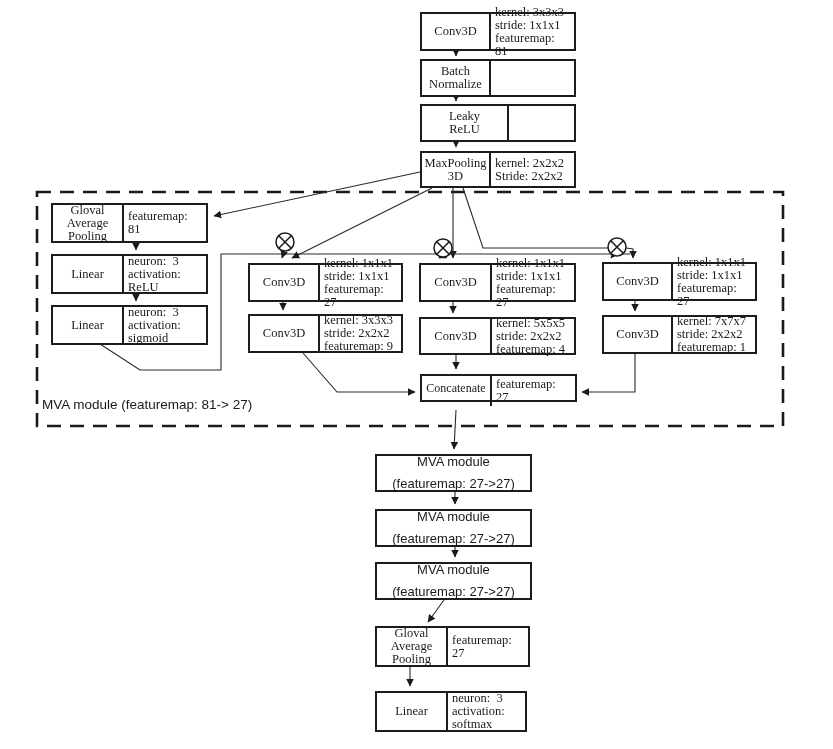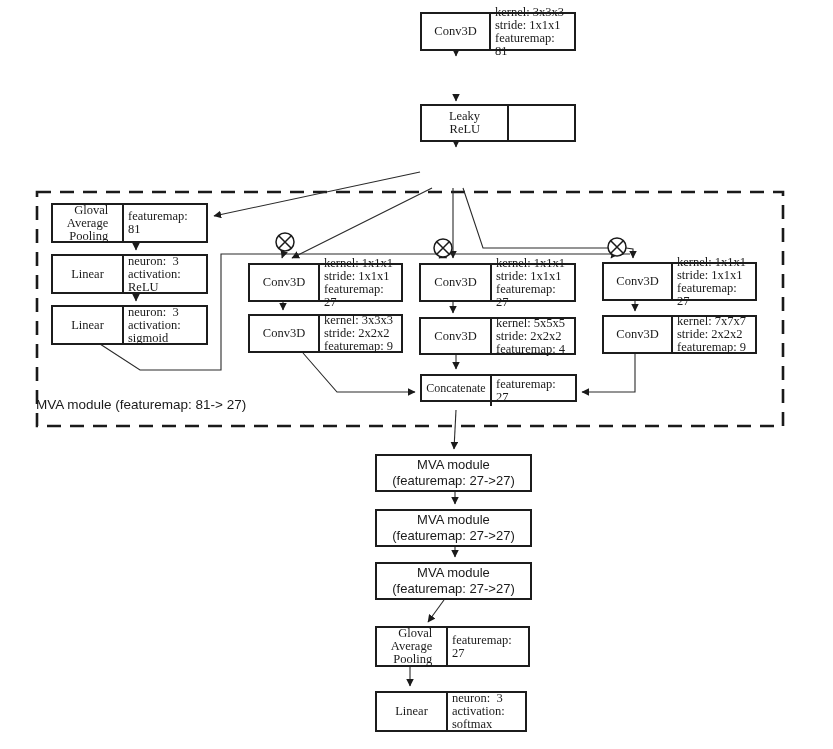--- a/index.html
+++ b/index.html
@@ -8,30 +8,30 @@
     font-family:"Liberation Serif","DejaVu Serif",serif;color:#1a1a1a;
   }
   #wires{position:absolute;left:0;top:0;z-index:0;}
   .box{
     position:absolute;display:flex;box-sizing:border-box;z-index:1;
     border:2px solid #1c1c1c;background:#ffffff;
     font-size:12.5px;line-height:13px;
   }
   .cell-l{
     box-sizing:border-box;flex:0 0 auto;display:flex;align-items:center;justify-content:center;
-    text-align:right;white-space:pre-wrap;padding:1px 4px;
+    text-align:center;white-space:pre-wrap;padding:1px 4px;
   }
   .cell-r{
     box-sizing:border-box;flex:1 1 auto;display:flex;align-items:center;
     border-left:2px solid #1c1c1c;padding:15px 4px;white-space:pre-wrap;text-align:left;
   }
   .cell-c{
     box-sizing:border-box;flex:1 1 auto;display:flex;align-items:center;justify-content:center;
     text-align:center;white-space:pre-wrap;
-    font-family:"Liberation Sans","DejaVu Sans",sans-serif;font-size:13px;line-height:16px;
+    font-family:"Liberation Sans","DejaVu Sans",sans-serif;font-size:13px;line-height:22px;
   }
   .module-label{
     position:absolute;z-index:1;
     font-family:"Liberation Sans","DejaVu Sans",sans-serif;font-size:13.5px;color:#1a1a1a;
     white-space:nowrap;
   }
 </style>
 </head>
 <body>
 
@@ -99,27 +99,38 @@
     </g>
   </svg>
 
   <div class="box" style="left:420px;top:12px;width:156px;height:39px">
     <div class="cell-l" style="width:67px">Conv3D</div>
     <div class="cell-r">kernel: 3x3x3
 stride: 1x1x1
 featuremap: 81</div>
   </div>
 
+  <div class="box" style="left:420px;top:59px;width:156px;height:38px">
+    <div class="cell-l" style="width:67px">Batch
+Normalize</div>
+    <div class="cell-r"></div>
+  </div>
 
   <div class="box" style="left:420px;top:104px;width:156px;height:38px">
     <div class="cell-l" style="width:85px">Leaky
 ReLU</div>
     <div class="cell-r"></div>
   </div>
 
+  <div class="box" style="left:420px;top:151px;width:156px;height:37px">
+    <div class="cell-l" style="width:67px">MaxPooling
+3D</div>
+    <div class="cell-r">kernel: 2x2x2
+Stride: 2x2x2</div>
+  </div>
 
   <div class="box" style="left:51px;top:203px;width:157px;height:40px">
     <div class="cell-l" style="width:69px">Gloval
 Average
 Pooling</div>
     <div class="cell-r">featuremap: 81</div>
   </div>
 
   <div class="box" style="left:51px;top:254px;width:157px;height:40px">
     <div class="cell-l" style="width:69px">Linear</div>
@@ -167,29 +178,29 @@
     <div class="cell-l" style="width:67px">Conv3D</div>
     <div class="cell-r">kernel: 1x1x1
 stride: 1x1x1
 featuremap: 27</div>
   </div>
 
   <div class="box" style="left:602px;top:315px;width:155px;height:39px">
     <div class="cell-l" style="width:67px">Conv3D</div>
     <div class="cell-r">kernel: 7x7x7
 stride: 2x2x2
-featuremap: 9</div>
+featuremap: 1</div>
   </div>
 
   <div class="box" style="left:420px;top:374px;width:157px;height:28px">
     <div class="cell-l" style="width:68px;font-size:12px">Concatenate</div>
     <div class="cell-r">featuremap: 27</div>
   </div>
 
-  <div class="module-label" style="left:36px;top:397px">MVA module (featuremap: 81-&gt; 27)</div>
+  <div class="module-label" style="left:42px;top:397px">MVA module (featuremap: 81-&gt; 27)</div>
 
   <div class="box" style="left:375px;top:454px;width:157px;height:38px">
     <div class="cell-c">MVA module
 (featuremap: 27-&gt;27)</div>
   </div>
 
   <div class="box" style="left:375px;top:509px;width:157px;height:38px">
     <div class="cell-c">MVA module
 (featuremap: 27-&gt;27)</div>
   </div>

